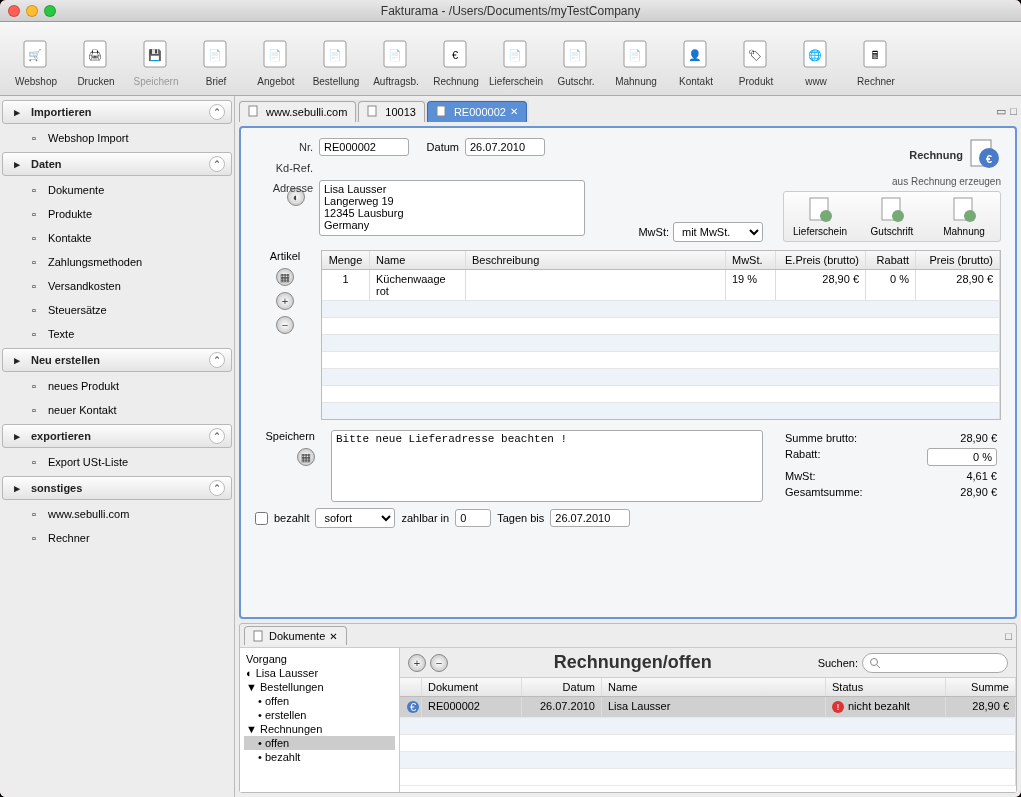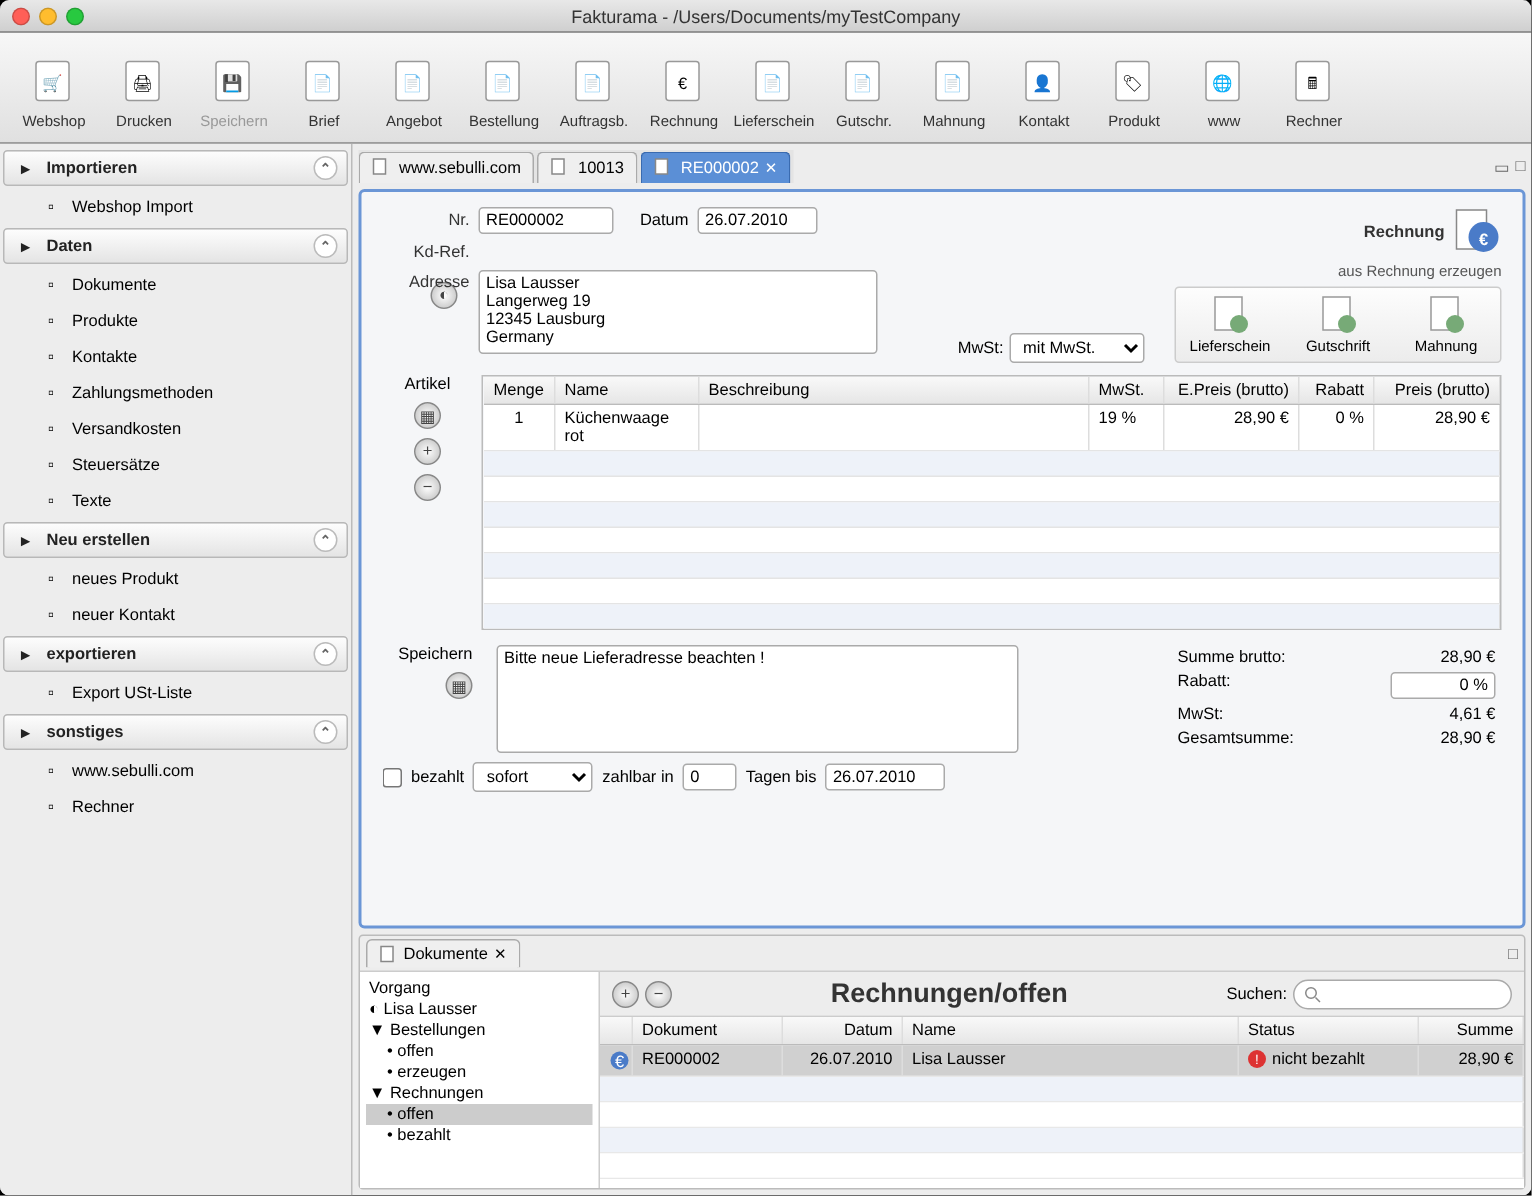--- a/index.html
+++ b/index.html
@@ -1,17 +1,17 @@
 <!DOCTYPE html>
 <html><head>
 <meta charset="utf-8">
 <style>
 * { box-sizing: border-box; margin: 0; padding: 0; font-family: "Lucida Grande", Arial, sans-serif; font-size: 11px; }
 body { background: #000; display: flex; justify-content: center; align-items: center; height: 100vh; }
-.window { width: 1021px; height: 797px; background: #404040; border-radius: 6px; overflow: hidden; display: flex; flex-direction: column; box-shadow: 0 4px 20px rgba(0,0,0,0.5); }
+.window { width: 1021px; height: 797px; background: #ef4444; border-radius: 6px; overflow: hidden; display: flex; flex-direction: column; box-shadow: 0 4px 20px rgba(0,0,0,0.5); }
 .titlebar { height: 22px; background: linear-gradient(#e8e8e8,#cfcfcf); display: flex; align-items: center; padding: 0 8px; border-bottom: 1px solid #999; position: relative; }
 .traffic { display: flex; gap: 6px; }
 .tl { width: 12px; height: 12px; border-radius: 50%; border: 1px solid rgba(0,0,0,0.2); }
 .tl.red{background:#ff5f57}.tl.yel{background:#ffbd2e}.tl.grn{background:#28c940}
 .title { position:absolute; left:0; right:0; text-align:center; font-size:12px; color:#333; }
 .toolbar { height: 74px; background: linear-gradient(#f7f7f7,#e0e0e0); border-bottom: 1px solid #aaa; display: flex; padding: 4px 8px; gap: 4px; }
 .tbtn { display:flex; flex-direction:column; align-items:center; justify-content:flex-end; width:56px; padding:4px 2px; border-radius:4px; cursor:pointer; }
 .tbtn .ico { width:38px; height:38px; display:flex; align-items:center; justify-content:center; }
 .tbtn span { font-size:10px; margin-top:2px; color:#333; }
 .tbtn.dis span{color:#999}
@@ -445,21 +445,21 @@
                 </div>
               </div>
           </div>
         </div>
 
         <div style="display:flex;margin-top:10px;gap:10px">
           <div style="width:66px;text-align:right;padding-right:6px">
             <div style="margin-bottom:6px">Speichern</div>
             <div class="rndbtn" style="margin-left:auto">▦</div>
           </div>
-          <textarea style="width: 348px; height: 72px;" id="bem">Bitte neue Lieferadresse beachten !</textarea>
+          <textarea style="width: 432px; height: 72px; font-family: Liberation Mono, monospace;" id="bem">Bitte neue Lieferadresse beachten !</textarea>
           <div class="totals">
             <div class="totrow">
                 <span>Summe brutto:</span>
                 <span class="tv">28,90 €</span>
               </div>
             <div class="totrow">
                 <span>Rabatt:</span>
                 <input type="text" class="tv" style="text-align: right;" value="0 %">
               </div>
             <div class="totrow">
@@ -496,21 +496,21 @@
           <div class="winbtns">
             <span>□</span>
           </div>
         </div>
         <div class="bp-body">
           <div class="tree" id="tree">
               <div class="tnode tind0">Vorgang</div>
               <div class="tnode tind0">◐ Lisa Lausser</div>
               <div class="tnode tind0">▼ Bestellungen</div>
               <div class="tnode tind1">• offen</div>
-              <div class="tnode tind1">• erzeugen</div>
+              <div class="tnode tind1">• erstellen</div>
               <div class="tnode tind0">▼ Rechnungen</div>
               <div class="tnode tind1 sel">• offen</div>
               <div class="tnode tind1">• bezahlt</div>
             </div>
           <div class="docs-right">
             <div class="docs-hdr">
               <div class="rndbtn">+</div>
               <div class="rndbtn" style="margin-left:4px">−</div>
               <div class="docs-title">Rechnungen/offen</div>
               <span style="margin-right:4px">Suchen:</span>

